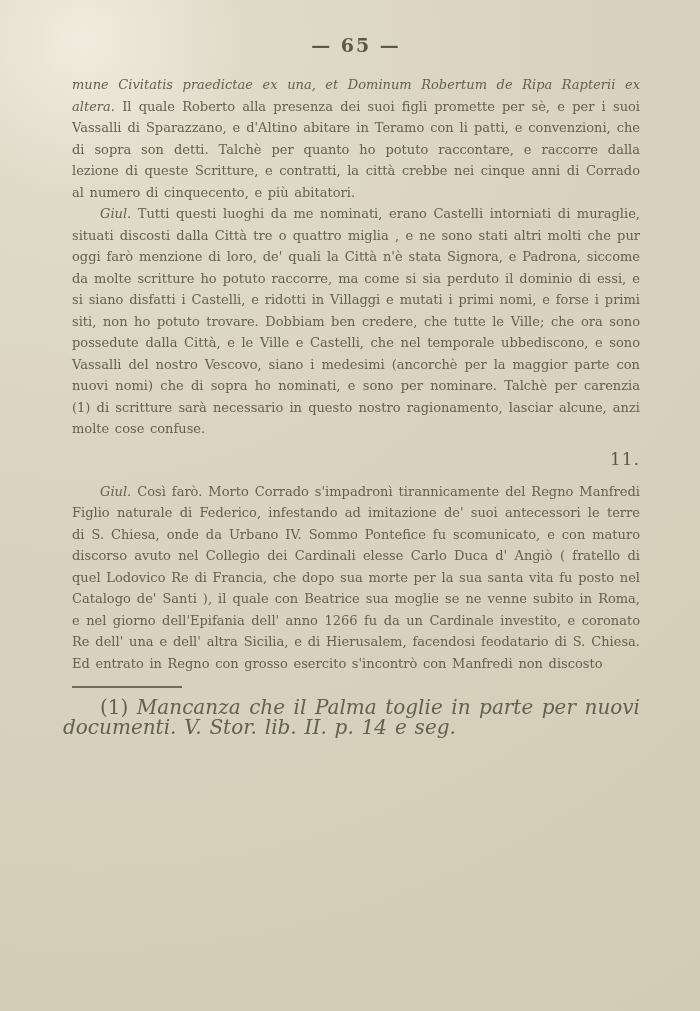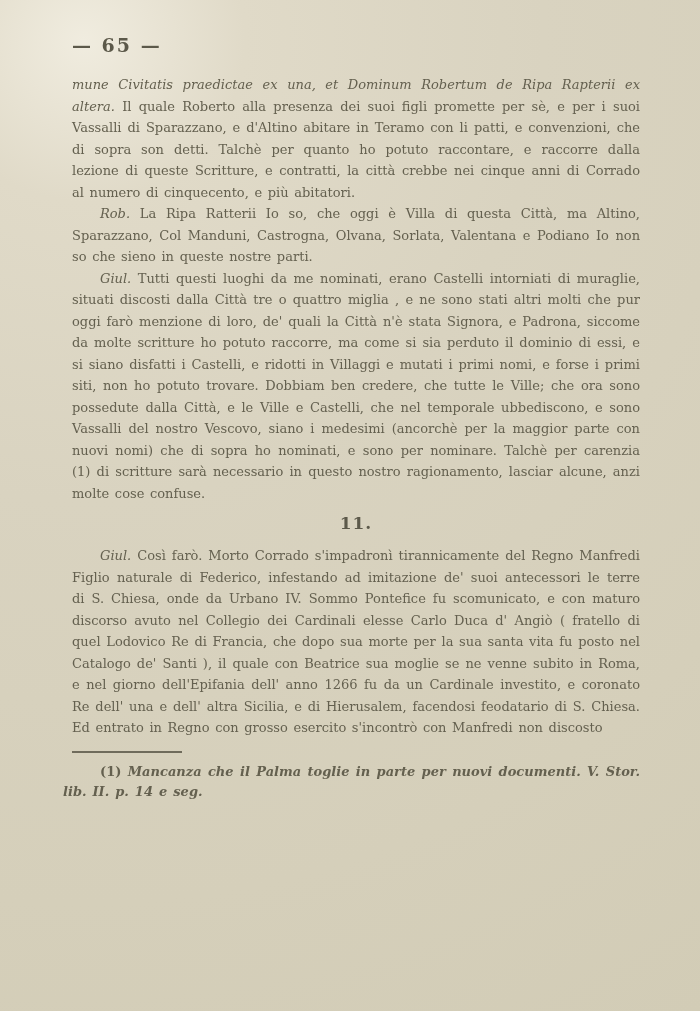--- a/index.html
+++ b/index.html
@@ -18,71 +18,70 @@
     font-family: "DejaVu Serif", "Liberation Serif", serif;
     color: #64604f;
   }
   .content {
     position: absolute;
     left: 72px;
     top: 34px;
     width: 568px;
   }
   .page-number {
+    text-align: center;
     font-size: 19px;
     font-weight: 700;
     letter-spacing: 2px;
     color: #5c594a;
     margin: 0 0 18px 0;
   }
   .para {
     margin: 0;
     text-align: justify;
     font-size: 13px;
     line-height: 21.5px;
     text-indent: 28px;
     word-spacing: 1.5px;
   }
   .para.continuation { text-indent: 0; }
   .it { font-style: italic; }
   .section-heading {
-    text-align: center;
+    text-align: right;
     font-size: 17px;
-    font-weight: 700;
+    font-weight: 400;
     letter-spacing: 1px;
     color: #5c594a;
     margin: 9px 0 12px 0;
   }
   .footnote-rule {
     width: 110px;
     height: 2px;
     background: #6f6b5b;
     margin: 12px 0 9px 0;
   }
   .footnote {
     margin: 0 0 0 -9px;
     text-align: justify;
-    font-size: 13px;
+    font-size: 20px;
     line-height: 20px;
     text-indent: 37px;
     word-spacing: 1.5px;
-    font-weight: bold;
   }
 </style>
 </head>
 <body>
 
 <div class="page">
   <div class="content">
 
     <div class="page-number">— 65 —</div>
 
     <p class="para continuation"><span class="it">mune Civitatis praedictae ex una, et Dominum Robertum de Ripa Rapterii ex altera.</span><span> Il quale Roberto alla presenza dei suoi figli promette per sè, e per i suoi Vassalli di Sparazzano, e d'Altino abitare in Teramo con li patti, e convenzioni, che di sopra son detti. Talchè per quanto ho potuto raccontare, e raccorre dalla lezione di queste Scritture, e contratti, la città crebbe nei cinque anni di Corrado al numero di cinquecento, e più abitatori.</span></p>
 
-    <p class="para"><span class="it">Rob.</span><span> La Ripa Ratterii Io so, che oggi è Villa di questa Città, ma Altino, Sparazzano, Col Manduni, Castrogna, Olvana, Sorlata, Valentana e Podiano Io non so che sieno in queste nostre parti.</span></p>
 
     <p class="para"><span class="it">Giul.</span><span> Tutti questi luoghi da me nominati, erano Castelli intorniati di muraglie, situati discosti dalla Città tre o quattro miglia , e ne sono stati altri molti che pur oggi farò menzione di loro, de' quali la Città n'è stata Signora, e Padrona, siccome da molte scritture ho potuto raccorre, ma come si sia perduto il dominio di essi, e si siano disfatti i Castelli, e ridotti in Villaggi e mutati i primi nomi, e forse i primi siti, non ho potuto trovare. Dobbiam ben credere, che tutte le Ville; che ora sono possedute dalla Città, e le Ville e Castelli, che nel temporale ubbediscono, e sono Vassalli del nostro Vescovo, siano i medesimi (ancorchè per la maggior parte con nuovi nomi) che di sopra ho nominati, e sono per nominare. Talchè per carenzia (1) di scritture sarà necessario in questo nostro ragionamento, lasciar alcune, anzi molte cose confuse.</span></p>
 
 
     <div class="section-heading">11.</div>
 
     <p class="para"><span class="it">Giul.</span><span> Così farò. Morto Corrado s'impadronì tirannicamente del Regno Manfredi Figlio naturale di Federico, infestando ad imitazione de' suoi antecessori le terre di S. Chiesa, onde da Urbano IV. Sommo Pontefice fu scomunicato, e con maturo discorso avuto nel Collegio dei Cardinali elesse Carlo Duca d' Angiò ( fratello di quel Lodovico Re di Francia, che dopo sua morte per la sua santa vita fu posto nel Catalogo de' Santi ), il quale con Beatrice sua moglie se ne venne subito in Roma, e nel giorno dell'Epifania dell' anno 1266 fu da un Cardinale investito, e coronato Re dell' una e dell' altra Sicilia, e di Hierusalem, facendosi feodatario di S. Chiesa. Ed entrato in Regno con grosso esercito s'incontrò con Manfredi non discosto</span></p>
 
     <div class="footnote-rule"></div>
 

